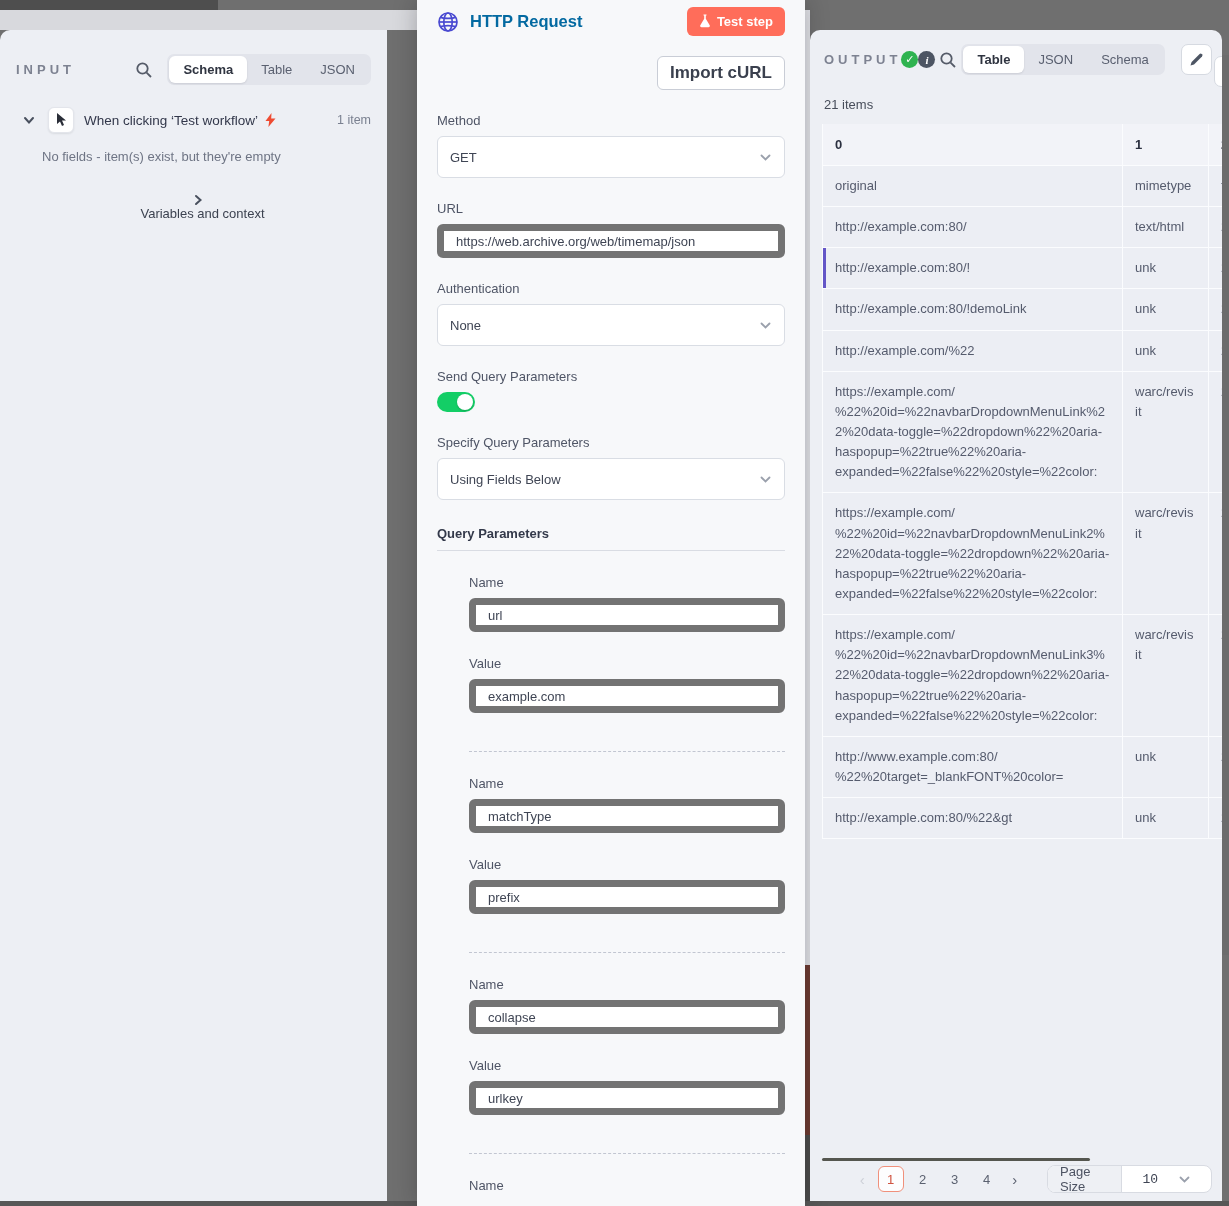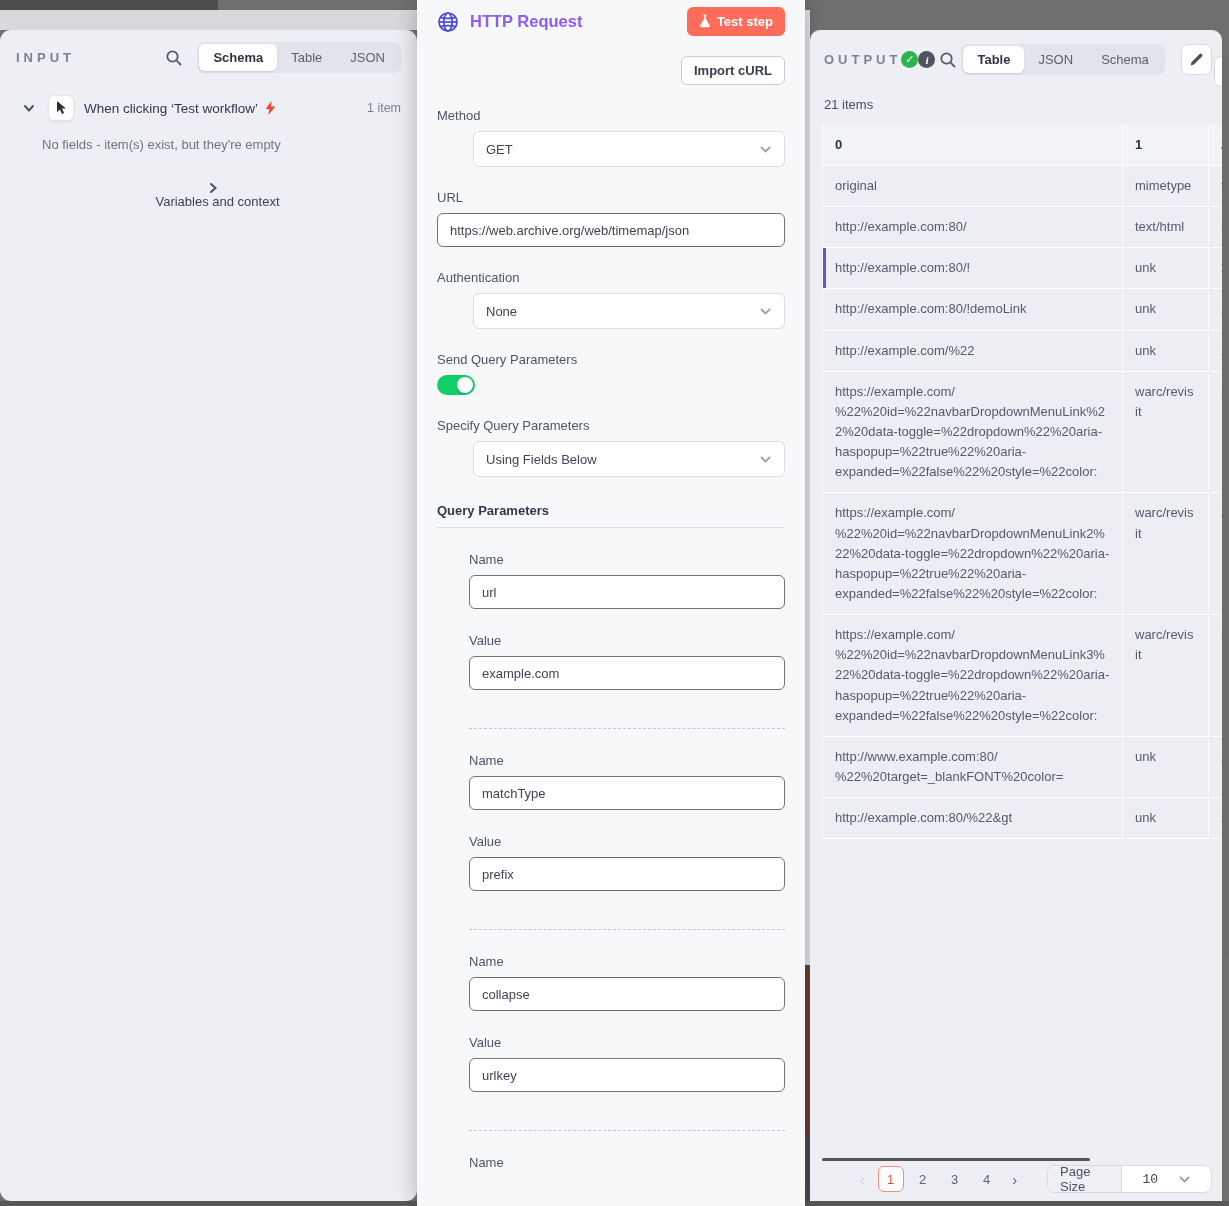--- a/index.html
+++ b/index.html
@@ -25,63 +25,63 @@
   .seg { display:flex; background:#e2e4eb; border-radius:7px; padding:2px; }
   .seg .tab { font-size:13px; color:#5a6070; padding:6px 14px; border-radius:6px;
     cursor:pointer; white-space:nowrap; }
   .seg .tab.active { background:#ffffff; color:#2f3440; font-weight:bold;
     box-shadow:0 1px 2px rgba(40,45,60,.12); }
   .ls-title { font-size:13px; font-weight:bold; letter-spacing:4px; color:#7d8291; }
   svg { display:block; }
   .icon-btnish { cursor:pointer; }
 
   
-  #input-panel { left:0; top:30px; width:417px; height:1171px;
-    border-top-left-radius:10px; padding:12px 16px 0 16px;border-radius:11px; }
+  #input-panel { left:0; top:30px; width:387px; height:1171px;
+    border-top-left-radius:10px; padding:24px 16px 0 16px; }
   #input-header { display:flex; align-items:center; }
   #input-header .spacer { flex:1; }
   #input-search { margin-right:14px; }
   #run-row { display:flex; align-items:center; margin-top:22px; }
   #run-chevron { margin-left:6px; }
   #cursor-box { width:26px; height:26px; background:#ffffff; border-radius:6px;
     border:1px solid #e3e5eb; box-shadow:0 1px 2px rgba(40,45,60,.10);
     display:flex; align-items:center; justify-content:center; margin-left:12px; }
   #run-label { font-size:13.5px; color:#32374a; margin-left:10px; }
   #run-bolt { margin-left:7px; }
   #run-count { margin-left:auto; font-size:12.5px; color:#7a8090; }
   #empty-note { margin:16px 0 0 26px; font-size:13px; color:#6e7484; }
   #vars-row { display:flex; align-items:center; margin-top:30px; margin-left:8px;flex-direction:column; }
   #vars-label { font-size:13px; color:#3c4250; margin-left:10px; }
 
   
   #http-modal { left:417px; top:0; width:388px; height:1206px; background:#f7f8fa;
     box-shadow:0 0 22px rgba(20,20,25,.28); display:flex; flex-direction:column; }
   #http-header { display:flex; align-items:center; padding:7px 20px 6px 20px; }
-  #http-title { font-size:16.5px; font-weight:bold; color:#8b5cf6; margin-left:11px; }
+  #http-title { font-size:16.5px; font-weight:bold; color:#0369a1; margin-left:11px; }
   #test-step-btn { margin-left:auto; background:var(--accent); color:#fff;
     border:none; border-radius:6px; font-size:13px; font-weight:bold;
     padding:7px 12px; display:flex; gap:6px; cursor:pointer;
     font-family:inherit; }
   #http-tabbar { display:flex; align-items:flex-end; padding:0 20px; gap:30px; }
   .h-tab { font-size:13.5px; padding:8px 2px 11px 2px; cursor:pointer; }
   .h-tab.active { color:var(--accent); font-weight:bold;
     border-bottom:2px solid var(--accent); }
   .h-tab.plain { color:#4b5160; }
   #docs-link { margin-left:auto; display:flex; align-items:center; gap:5px;
     font-size:13.5px; color:#545a68; padding-bottom:11px; cursor:pointer; }
   #http-content { flex:1; overflow:hidden; padding:14px 20px 0 20px; position:relative; }
   #curl-row { display:flex; justify-content:flex-end; }
   #import-curl-btn { background:#fff; border:1px solid #c9cdd6; border-radius:6px;
-    font-size:13px; font-weight:bold; color:#3a404e; padding:6px 12px;
+    font-size:17px; font-weight:bold; color:#3a404e; padding:6px 12px;
     cursor:pointer; font-family:inherit;margin-left:48px; }
   .f-label { font-size:13px; color:#4f5566; margin-top:23px; margin-bottom:8px; }
-  .control { height:36px; background:#fff; border:1px solid #d9dde4; border-radius:6px;
-    display:flex; align-items:center; padding:0 12px; font-size:13px; color:#3f4554;margin-left:36px; }
+  .control { height:42px; background:#fff; border:1px solid #d9dde4; border-radius:6px;
+    display:flex; align-items:center; padding:0 12px; font-size:13px; color:#3f4554; }
   .control .val { flex:1; }
-  .text-input { width:100%; height:34px; background:#fff; border:1px solid #737373;
+  .text-input { width:100%; height:34px; background:#fff; border:7px solid #737373;
     border-radius:6px; padding:0 12px; font-size:13px; color:#3f4554;
     font-family:inherit; outline:none; }
   #send-toggle { width:38px; height:20px; border-radius:10px; background:var(--green);
     position:relative; cursor:pointer; margin-top:2px; }
   #send-toggle .knob { position:absolute; right:2px; top:2px; width:16px; height:16px;
     border-radius:50%; background:#fff; box-shadow:0 1px 2px rgba(0,0,0,.2); }
   #qp-head { margin-top:26px; font-size:13px; font-weight:bold; color:#33394a;
     padding-bottom:9px; border-bottom:1px solid #d9dce3; }
   #param-group { margin-left:32px; }
   .dash { border-top:1px dashed #c2c6d1; margin-top:38px; }

